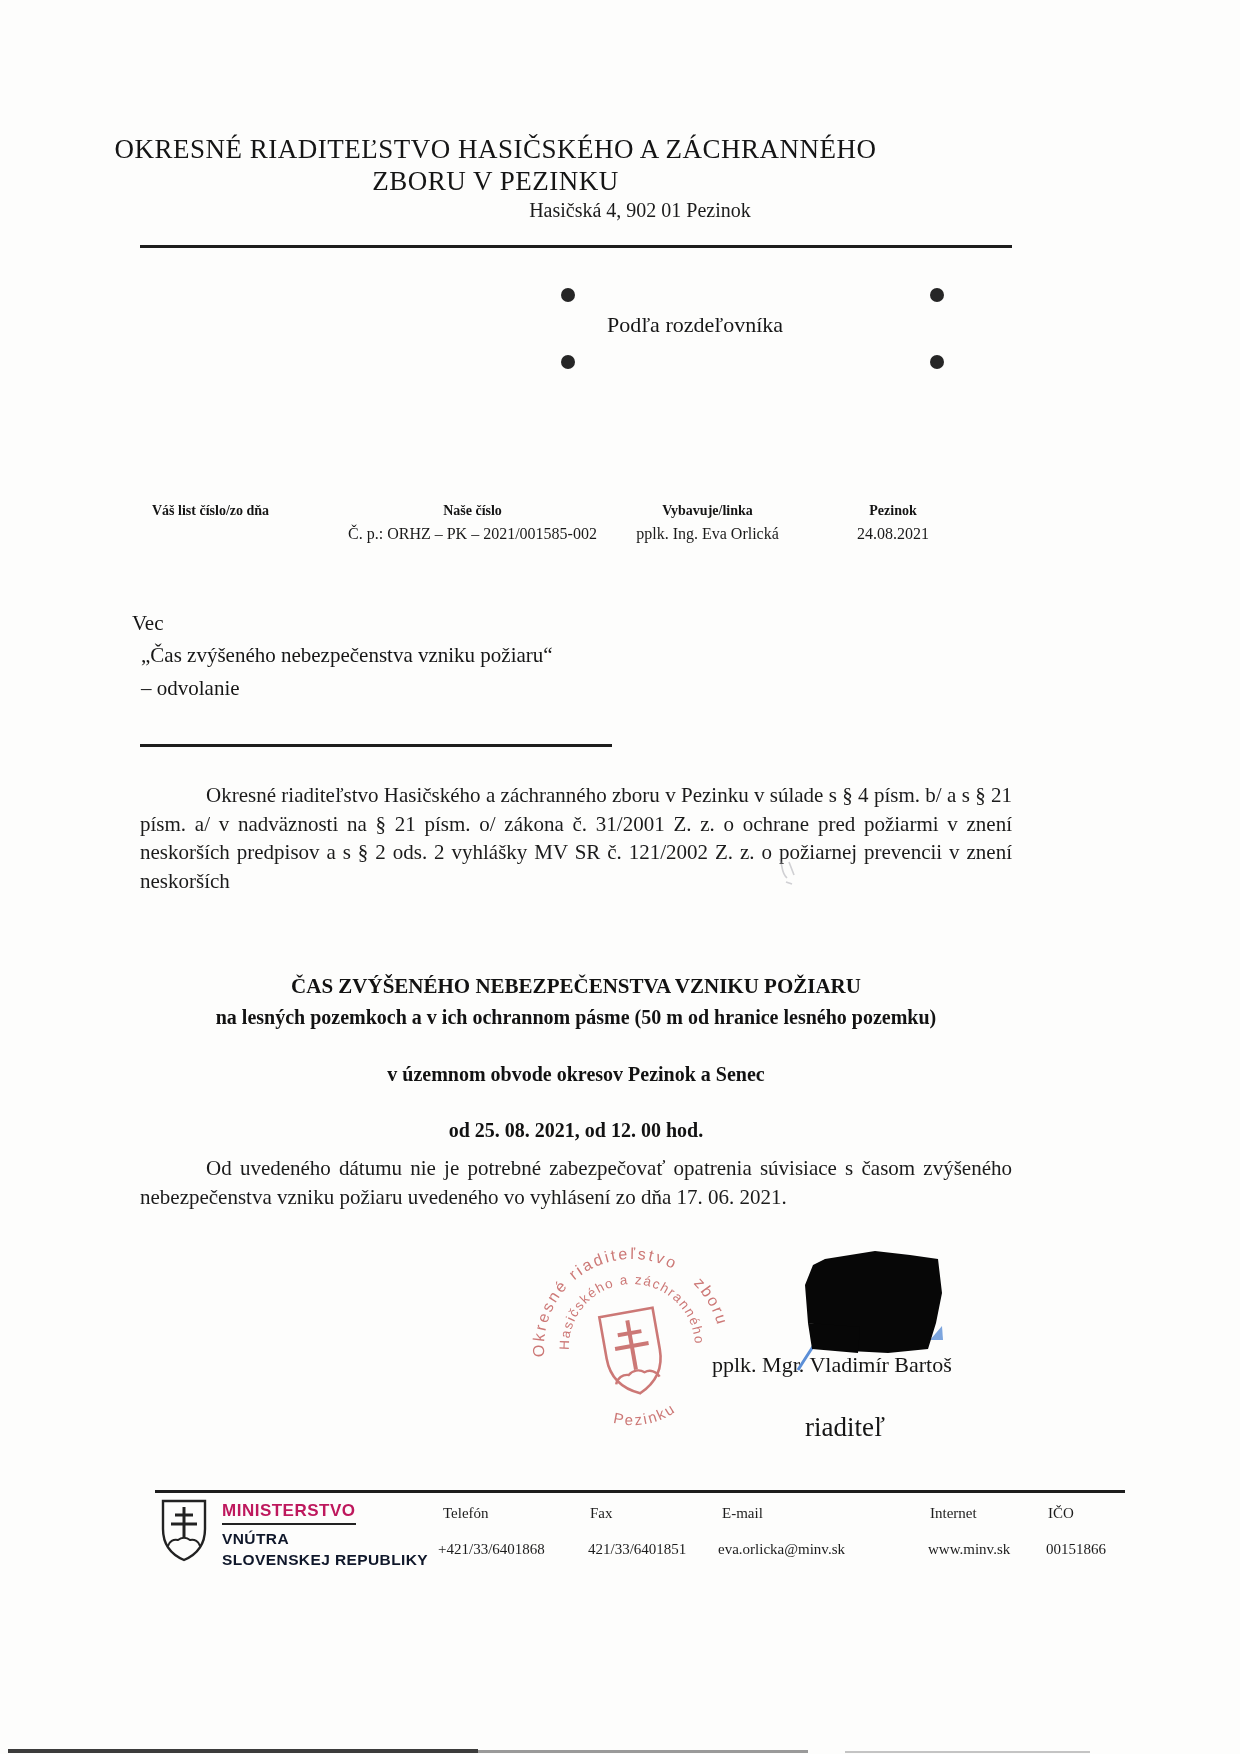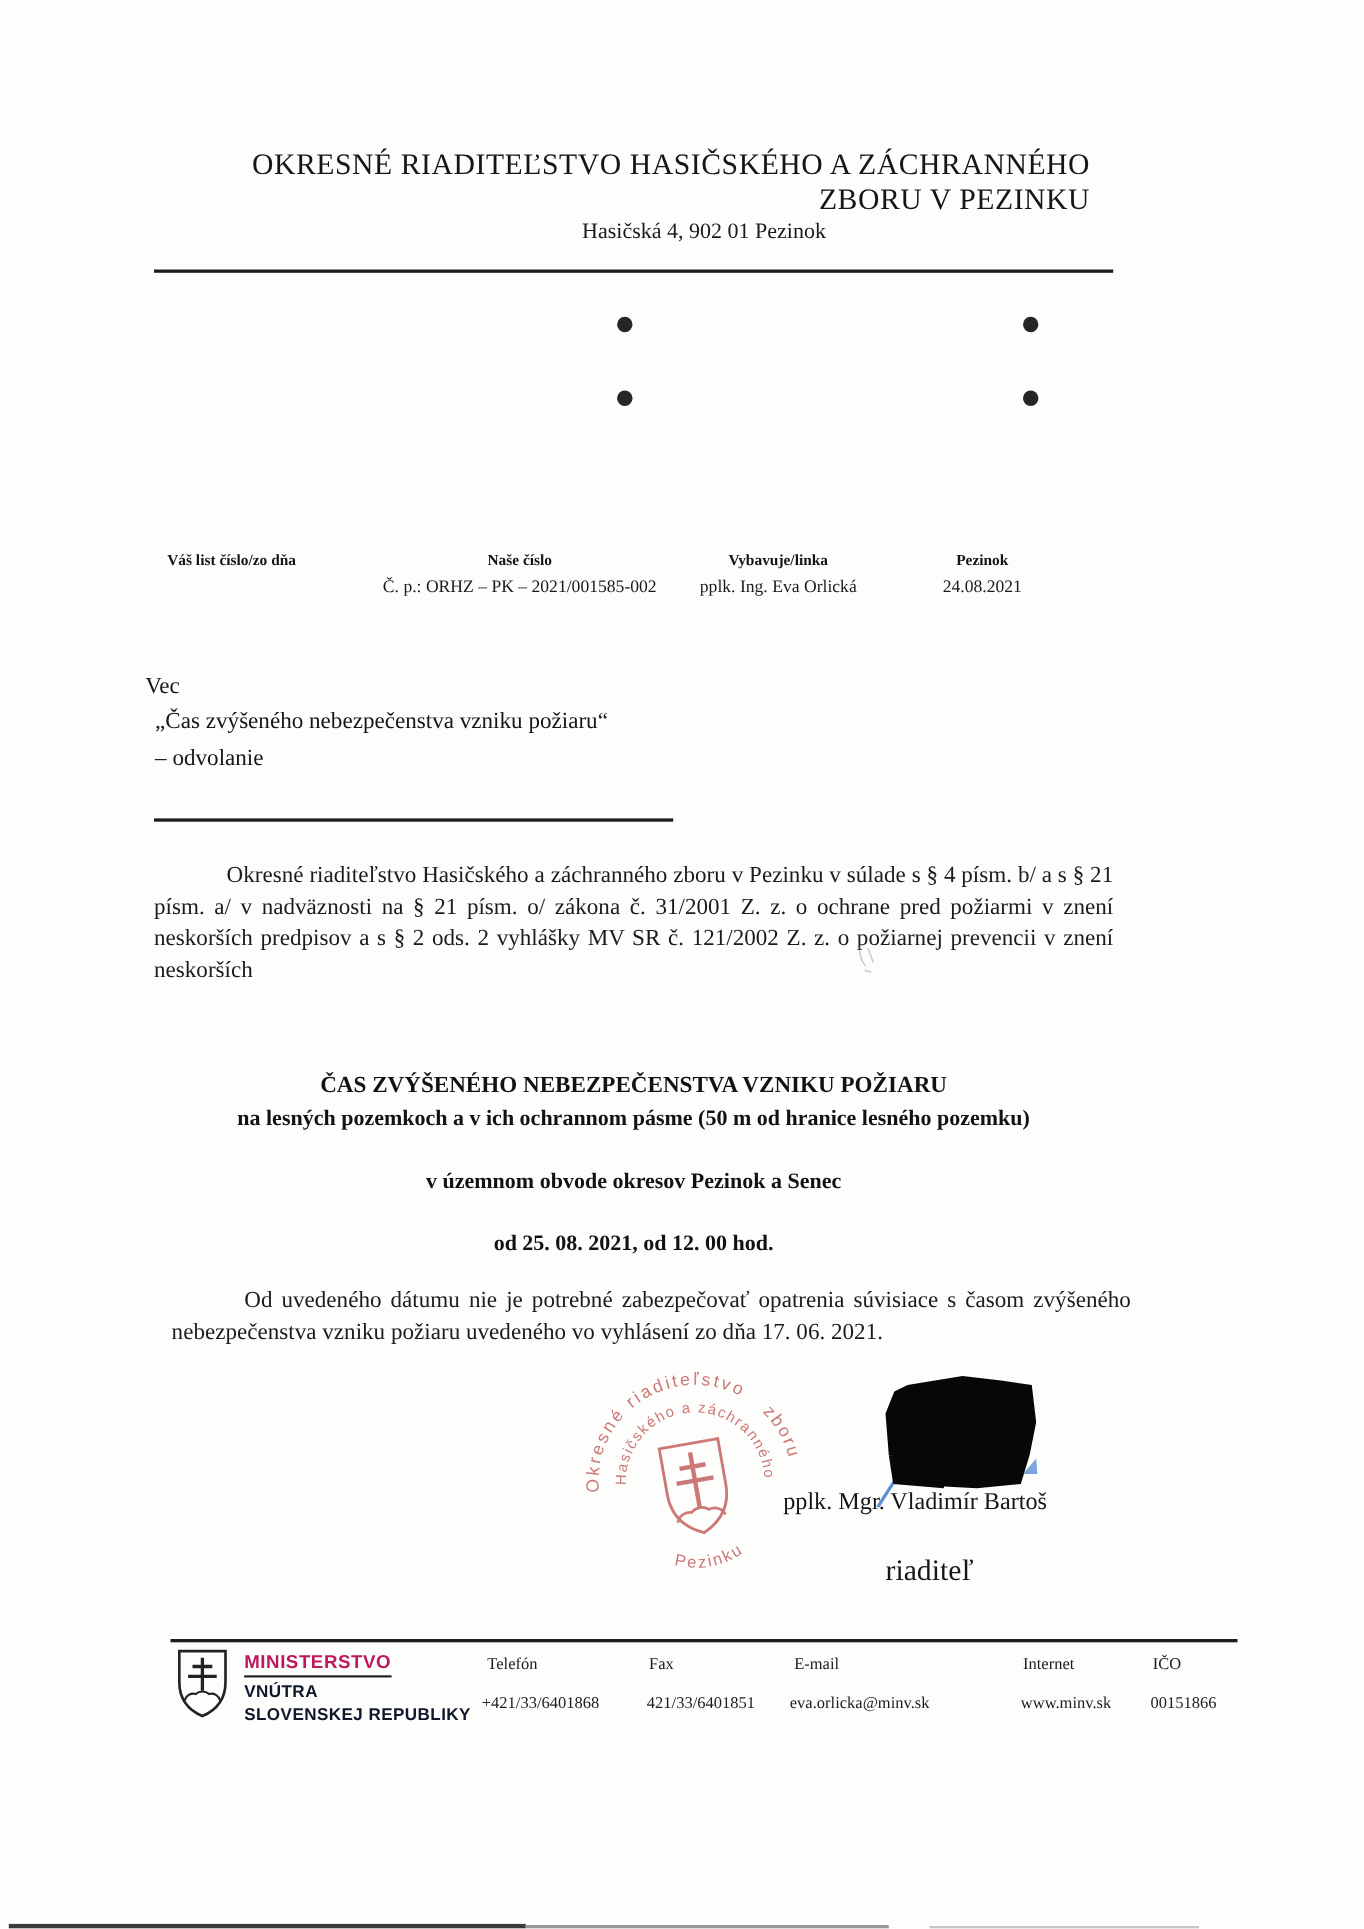--- a/index.html
+++ b/index.html
@@ -5,21 +5,21 @@
   html,body{margin:0;padding:0;background:#e8e8e8;}
   #page{
     position:relative;width:1240px;height:1754px;margin:0 auto;
     background:#fdfdfc;color:#1e1e1e;overflow:hidden;
     font-family:"Liberation Serif", serif;
   }
   .abs{position:absolute;}
   .center{text-align:center;}
   .sans{font-family:"Liberation Sans", sans-serif;}
 
-  .org-line{left:0;width:991px;font-size:27px;letter-spacing:.5px;color:#151515;text-align:right;}
+  .org-line{left:0;width:991px;font-size:27px;letter-spacing:.5px;color:#151515;text-align:center;}
   .addr{left:0;width:1240px;font-size:20px;text-align:center;color:#1a1a1a;}
   .rule{background:#1d1d1d;}
   .dot{width:14px;height:14px;border-radius:50%;background:#262626;}
   .recip{font-size:22px;color:#161616;}
   .ref-label{font-size:14px;font-weight:bold;color:#141414;}
   .ref-value{font-size:16px;color:#1a1a1a;}
   .subj{font-size:21px;color:#161616;}
   .bodytxt{font-size:21px;line-height:28.5px;text-align:justify;color:#1b1b1b;}
   .indent{text-indent:66px;}
   .hbold{font-weight:bold;color:#121212;}
@@ -37,20 +37,21 @@
 
   <div class="abs org-line" style="top:134px;">OKRESNÉ RIADITEĽSTVO HASIČSKÉHO A ZÁCHRANNÉHO</div>
   <div class="abs org-line" style="top:166px;">ZBORU V PEZINKU</div>
   <div class="abs addr" style="top:199px;padding-left:20px;">Hasičská 4, 902 01 Pezinok</div>
   <div class="abs rule" style="top:245px;left:140px;width:872px;height:3px;"></div>
 
   <div class="abs dot" style="left:561px;top:288px;"></div>
   <div class="abs dot" style="left:930px;top:288px;"></div>
   <div class="abs dot" style="left:561px;top:355px;"></div>
   <div class="abs dot" style="left:930px;top:355px;"></div>
+  <div class="abs recip center" style="left:520px;top:312px;width:350px;">Podľa rozdeľovníka</div>
 
   <div class="abs ref-label" style="left:152px;top:503px;">Váš list číslo/zo dňa</div>
 
   <div class="abs ref-label center" style="left:350px;top:503px;width:245px;">Naše číslo</div>
   <div class="abs ref-value center" style="left:340px;top:525px;width:265px;">Č. p.: ORHZ – PK – 2021/001585-002</div>
 
   <div class="abs ref-label center" style="left:600px;top:503px;width:215px;">Vybavuje/linka</div>
   <div class="abs ref-value center" style="left:600px;top:525px;width:215px;">pplk. Ing. Eva Orlická</div>
 
   <div class="abs ref-label center" style="left:828px;top:503px;width:130px;">Pezinok</div>
@@ -66,21 +67,21 @@
   <svg class="abs" style="left:776px;top:858px;" width="22" height="28" viewBox="0 0 22 28">
     <path d="M4,1 C7,9 5,15 11,20 M13,4 l5,13 M10,24 l6,2" stroke="#9a9aa2" stroke-width="1.6" fill="none" opacity="0.45"></path>
   </svg>
 
 
   <div class="abs hbold center" style="left:140px;top:974px;width:872px;font-size:21px;">ČAS ZVÝŠENÉHO NEBEZPEČENSTVA VZNIKU POŽIARU</div>
   <div class="abs hbold center" style="left:140px;top:1006px;width:872px;font-size:20px;">na lesných pozemkoch a v ich ochrannom pásme (50 m od hranice lesného pozemku)</div>
   <div class="abs hbold center" style="left:140px;top:1063px;width:872px;font-size:20px;">v územnom obvode okresov Pezinok a Senec</div>
   <div class="abs hbold center" style="left:140px;top:1119px;width:872px;font-size:20px;">od 25. 08. 2021, od  12. 00 hod.</div>
 
-  <div class="abs bodytxt indent" style="left:156px;top:1154px;width:872px;margin-top:13px;">Od uvedeného dátumu nie je potrebné zabezpečovať opatrenia súvisiace s časom zvýšeného nebezpečenstva vzniku požiaru uvedeného vo vyhlásení zo dňa 17. 06. 2021.</div>
+  <div class="abs bodytxt indent" style="left:140px;top:1154px;width:872px;">Od uvedeného dátumu nie je potrebné zabezpečovať opatrenia súvisiace s časom zvýšeného nebezpečenstva vzniku požiaru uvedeného vo vyhlásení zo dňa 17. 06. 2021.</div>
 
   <svg class="abs" style="left:525px;top:1240px;transform:rotate(-10deg);" width="214" height="214" viewBox="0 0 214 214">
     <defs>
       <path id="arcOuter" d="M19,107 A88,88 0 1 1 195,107 A88,88 0 1 1 19,107"></path>
       <path id="arcInner" d="M44,107 A63,63 0 1 1 170,107 A63,63 0 1 1 44,107"></path>
       <path id="arcBottom" d="M40,144 A75,75 0 0 0 174,144"></path>
     </defs>
     <g fill="#c4615f" opacity="0.85" font-family="Liberation Sans, sans-serif">
       <text font-size="16" letter-spacing="2.5">
         <textPath href="#arcOuter" startOffset="1%">Okresné riaditeľstvo</textPath>

